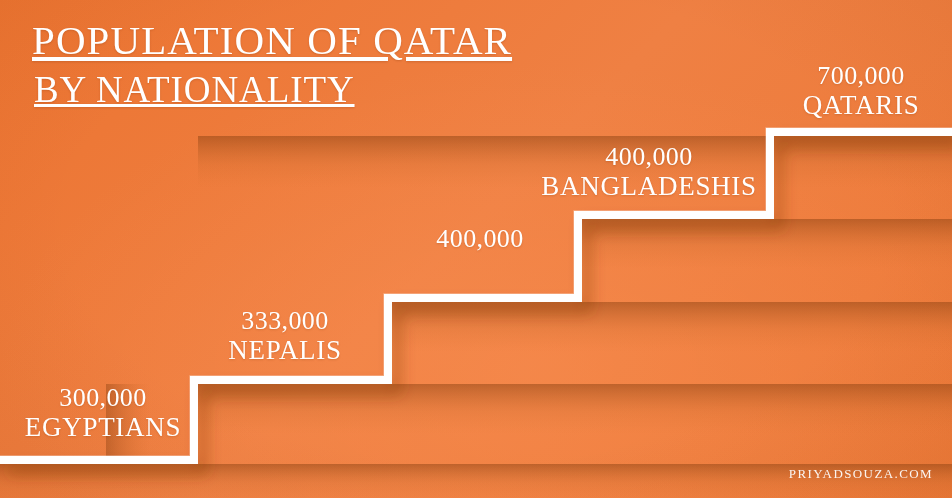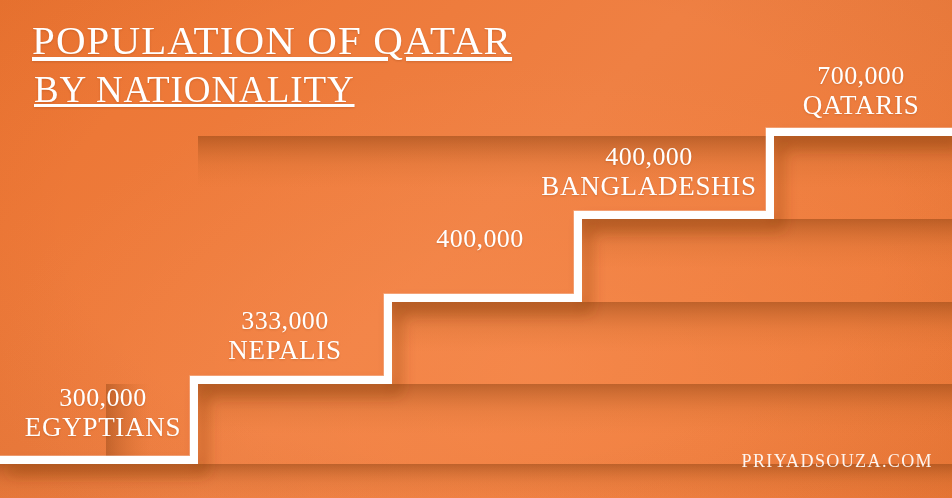--- a/index.html
+++ b/index.html
@@ -104,23 +104,23 @@
   
   .label-egyptians   { left: 103px; top: 384px; transform: translateX(-50%); font-family: Liberation Serif, serif; }
   .label-qataris     { left: 285px; top: 307px; transform: translateX(-50%); }
   .label-nepalis     { left: 480px; top: 225px; transform: translateX(-50%); }
   .label-bangladeshis{ left: 649px; top: 143px; transform: translateX(-50%); }
   .label-indians     { left: 861px; top: 62px;  transform: translateX(-50%); }
 
   .watermark {
     position: absolute;
     right: 19px;
-    bottom: 26px;
+    bottom: 16px;
     color: #ffffff;
-    font-size: 18px;
+    font-size: 13px;
     letter-spacing: 1.4px;
     opacity: 0.93;
   }
 </style>
 </head>
 <body>
 
 <div class="infographic">
 
   <div class="bg-base"></div>

